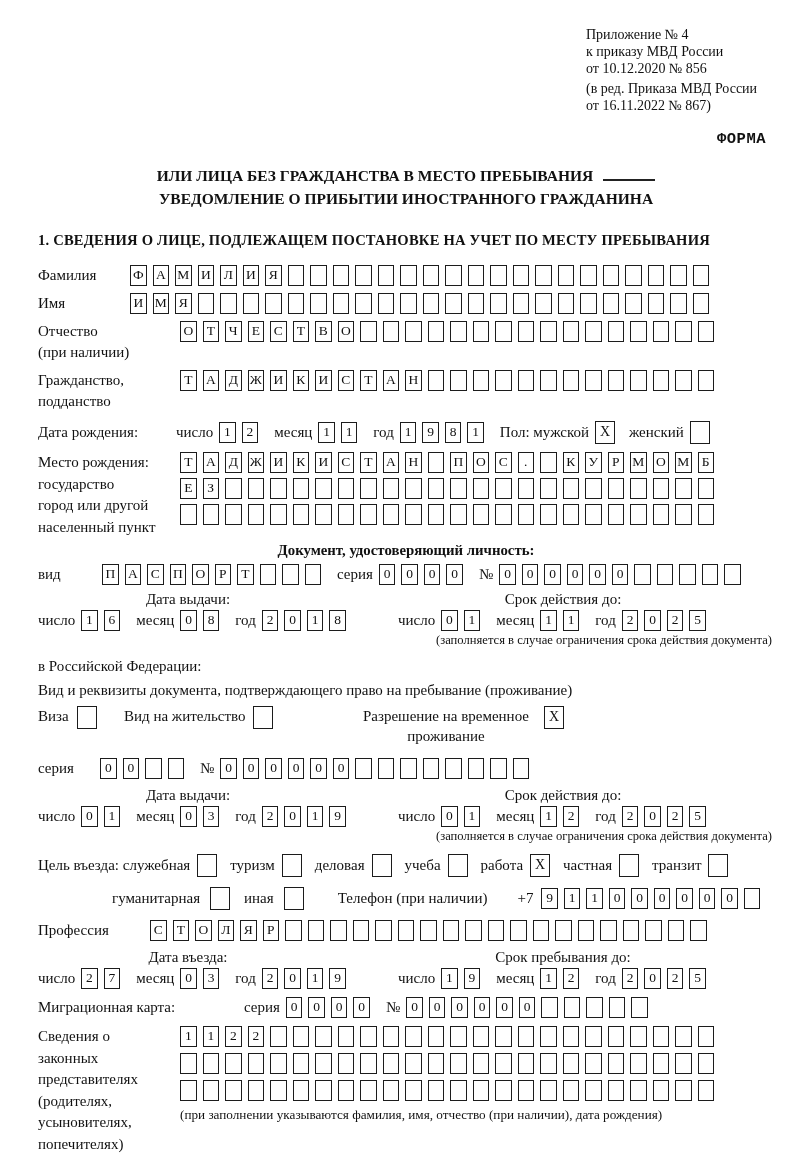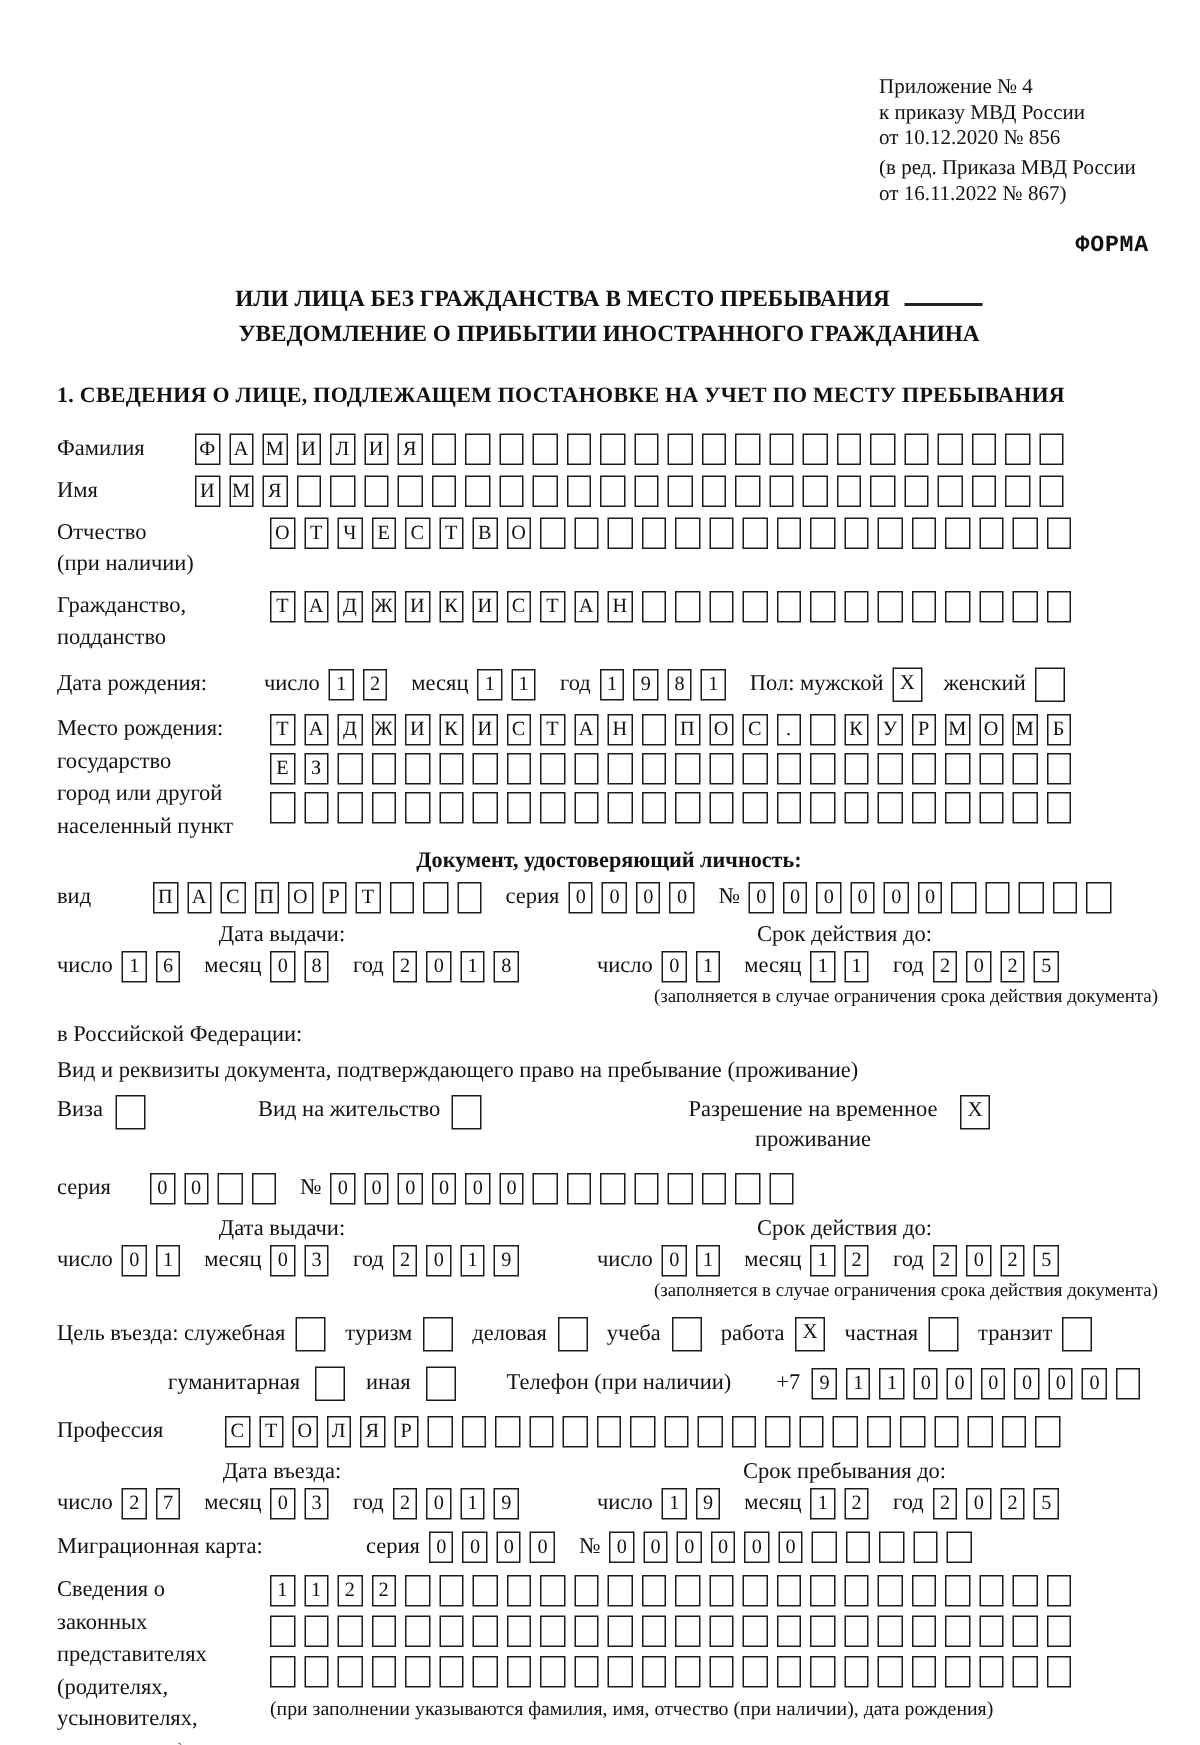--- a/index.html
+++ b/index.html
@@ -2,21 +2,21 @@
 <html><head>
 <meta charset="utf-8">
 <style>
   * { margin:0; padding:0; box-sizing:border-box; }
   html,body { background:#ffffff; }
   body {
     width:800px; height:1163px;
     font-family:"Liberation Serif","DejaVu Serif",serif;
     color:#111; overflow:hidden;
   }
-  .page { width:800px; height:1163px; padding:50px 26px 10px 38px; overflow:hidden; }
+  .page { width:800px; height:1163px; padding:26px 26px 10px 38px; overflow:hidden; }
 
   
   .top-right { display:flex; flex-direction:column; align-items:flex-end; }
   .appendix { width:188px; font-size:14px; line-height:17px; text-align:left; }
   .appendix .gap { height:3px; }
   .forma { margin-top:16px; font-weight:bold; font-size:15.5px; letter-spacing:.5px; text-align:right; padding-right:8px;font-family:Liberation Mono, monospace; }
 
   .title { margin-top:16px; text-align:center; font-weight:bold; font-size:15.5px; line-height:23px; }
   .blank-line { display:inline-block; width:52px; border-bottom:2px solid #222; margin-left:10px; vertical-align:baseline; }
 
@@ -60,21 +60,21 @@
   .dp-left { width:360px; }
   .dp-right { width:374px; }
   .dp-head { text-align:center; font-size:15px; width:300px; }
   .dp-right .dp-head { width:330px; }
   .dp-line { display:flex; align-items:center; margin-top:2px; font-size:15px; }
   .note-right { text-align:right; font-size:12.6px; margin-top:2px; padding-right:2px; }
 
   .para { font-size:15px; line-height:24px; margin-top:6px; }
 
   
-  .permit-opts { display:flex; margin-top:4px; align-items:flex-start;gap:48px; }
+  .permit-opts { display:flex; margin-top:4px; align-items:flex-start; }
   .popt { display:flex; align-items:flex-start; }
   .popt .ol { font-size:15px; line-height:20px; }
   .popt .center { text-align:center; }
   .permit-opts .checkbox { margin:0 0 0 8px; flex:0 0 auto; }
 
   
   .purpose { display:flex; align-items:center; margin-top:10px; font-size:15px; flex-wrap:nowrap; }
   .purpose .checkbox { margin-left:7px; }
   .purpose .opt { margin-left:13px; }
 

